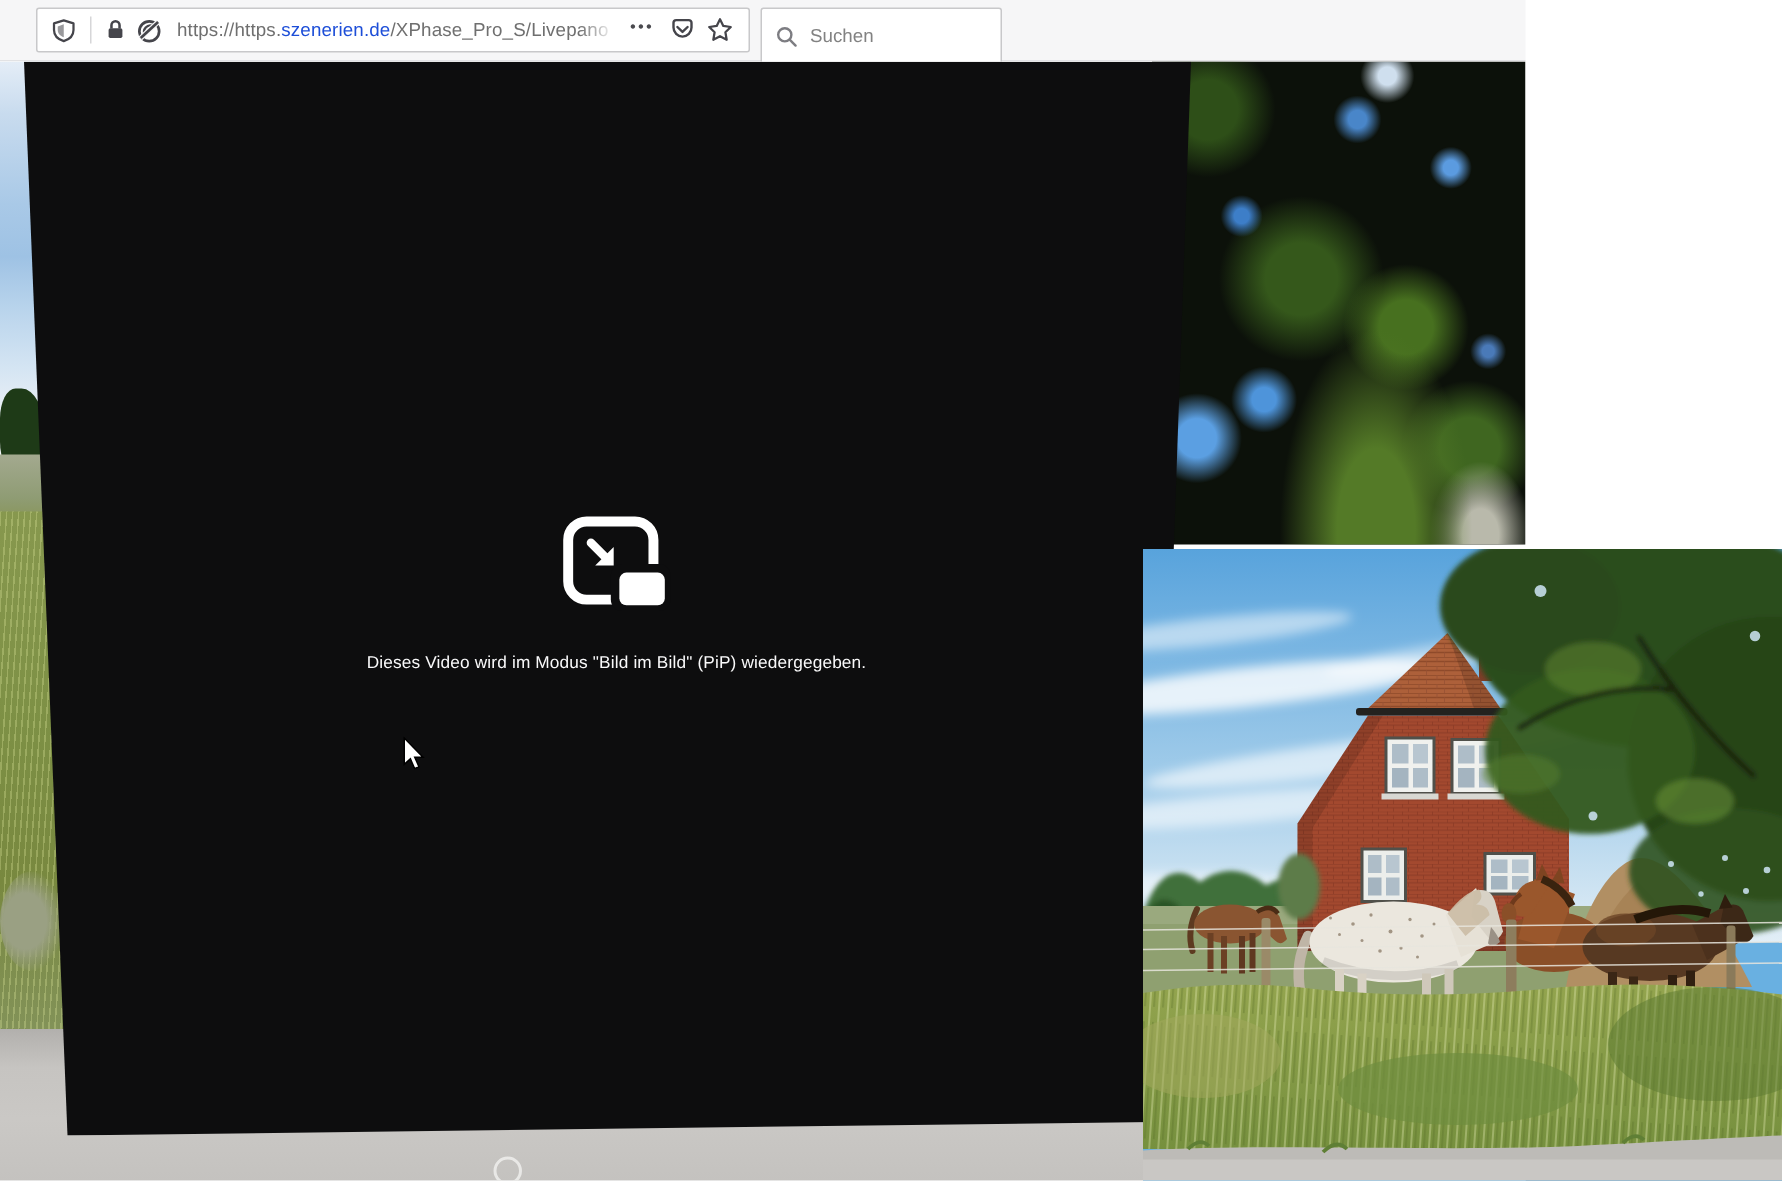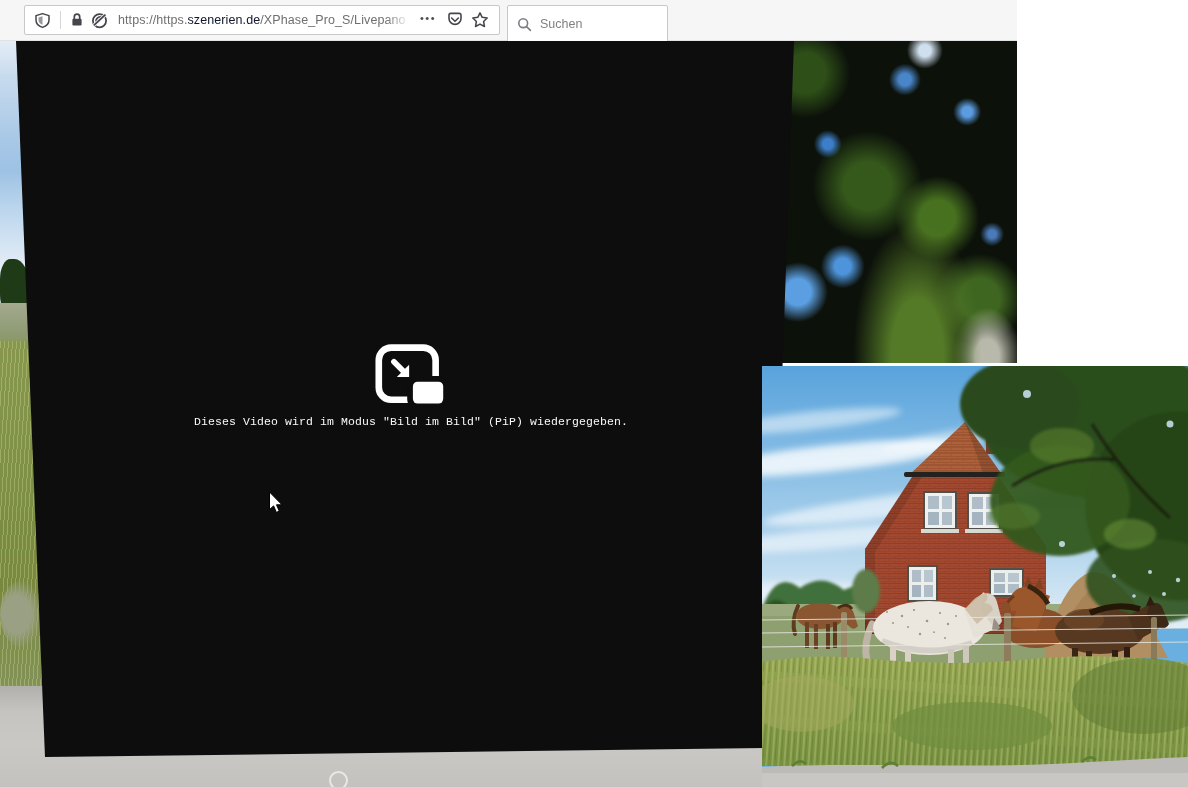--- a/index.html
+++ b/index.html
@@ -13,21 +13,21 @@
   #toolbar { position:absolute; left:0; top:0; width:1017px; height:41px;
              background:#f6f6f7; border-bottom:1px solid #e2e2e4; }
 
   #urlbar { position:absolute; left:24px; top:5px; width:476px; height:30px;
             background:#fff; border:1px solid #c8c8ca; border-radius:2px;
             display:flex; align-items:center; padding:0 6px 0 9px; }
   #urlbar svg { flex:0 0 auto; }
   .ub-sep { width:1px; height:18px; background:#d6d6d8; margin:0 8px 0 9px; }
   #url-text { flex:1 1 auto; margin-left:9px; font-size:12.5px; white-space:nowrap;
               overflow:hidden; position:relative; color:#6f6f6f; letter-spacing:.1px; }
-  #url-text .domain { color:#0f172a; }
+  #url-text .domain { color:#1d4ed8; }
   #url-fade { position:absolute; right:0; top:0; bottom:0; width:30px;
               background:linear-gradient(90deg, rgba(255,255,255,0), #fff 80%); }
   #overflow-dots { font-size:11px; color:#4a4a4f; letter-spacing:1.5px; margin:0 7px 4px 4px; }
 
   #searchbox { position:absolute; left:507px; top:5px; width:161px; height:38px;
                background:#fff; border:1px solid #c8c8ca; border-radius:2px;
                display:flex; align-items:center; padding-left:9px; }
   #search-input { border:none; outline:none; background:transparent; margin-left:8px;
                   width:110px; font-size:12.5px; color:#3a3a3a;
                   font-family:"Liberation Sans", sans-serif; }
@@ -70,21 +70,21 @@
       radial-gradient(circle at 40% 45%, #35581b 0 24px, rgba(53,88,27,0) 55px),
       radial-gradient(circle at 85% 80%, #3f6620 0 20px, rgba(63,102,32,0) 45px),
       radial-gradient(circle at 15% 10%, #2e4f18 0 20px, rgba(46,79,24,0) 45px),
       #0c110a; }
 
   
   #video-quad { left:0; top:0; width:1017px; height:746px; background:#0d0d0e;
     clip-path:polygon(16px 0, 794px 0, 769px 707px, 45px 716px); }
 
   #pip-message-block { position:absolute; left:111px; top:302px; width:600px; text-align:center; }
-  #pip-message-text { font-size:11.5px; color:#f9f9fa; letter-spacing:.1px;font-family:Liberation Mono, monospace; }
+  #pip-message-text { margin-top:20px; font-size:11.5px; color:#f9f9fa; letter-spacing:.1px; }
 
   
   #pano-control-ring { left:329px; top:730px; width:19px; height:19px; border-radius:50%;
     border:2px solid rgba(238,238,236,.85); }
 
   
   #pip-window { position:absolute; left:762px; top:366px; width:426px; height:421px;
     overflow:hidden; z-index:50; background:#69b0e1; }
 
   

